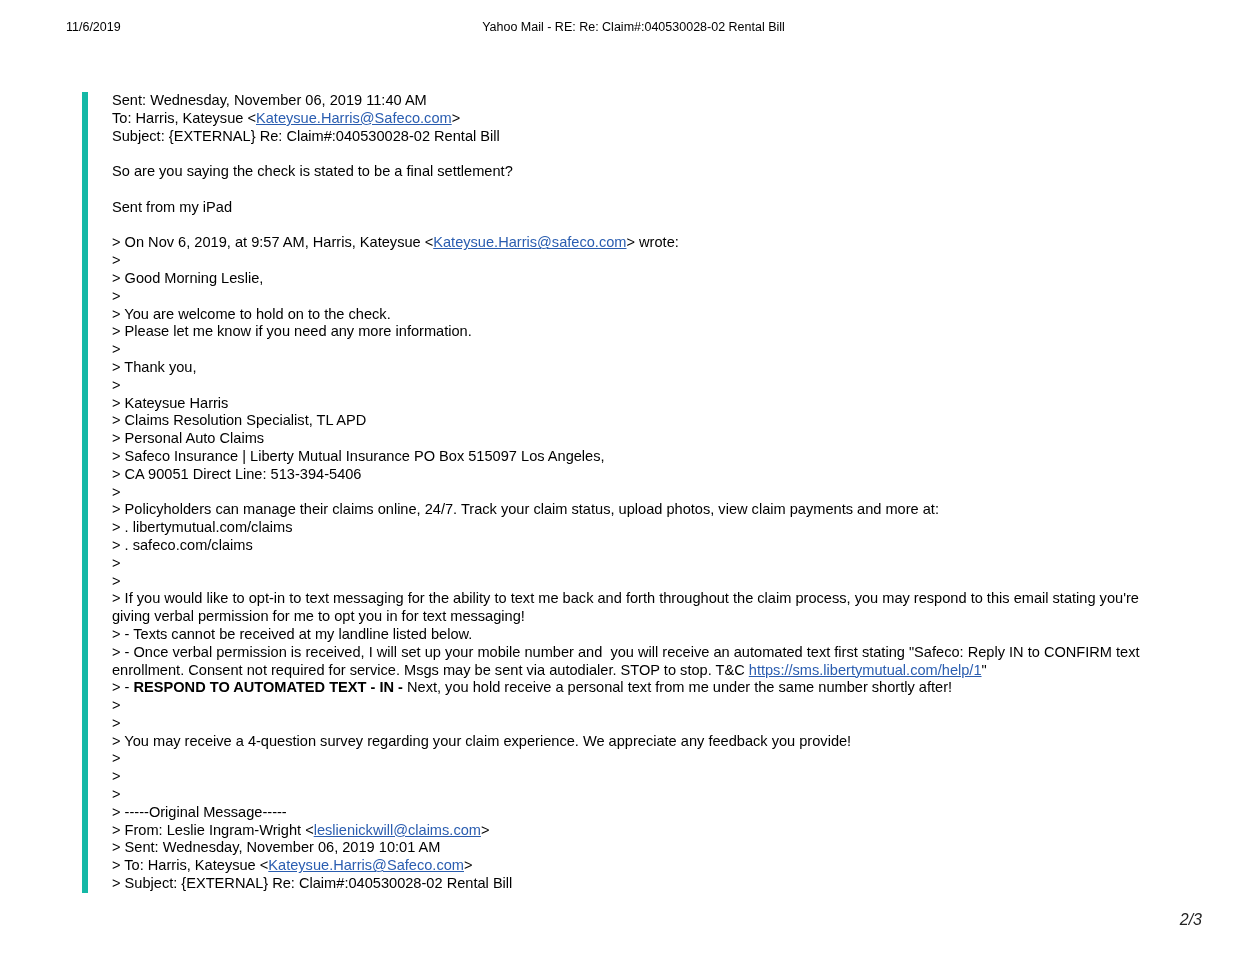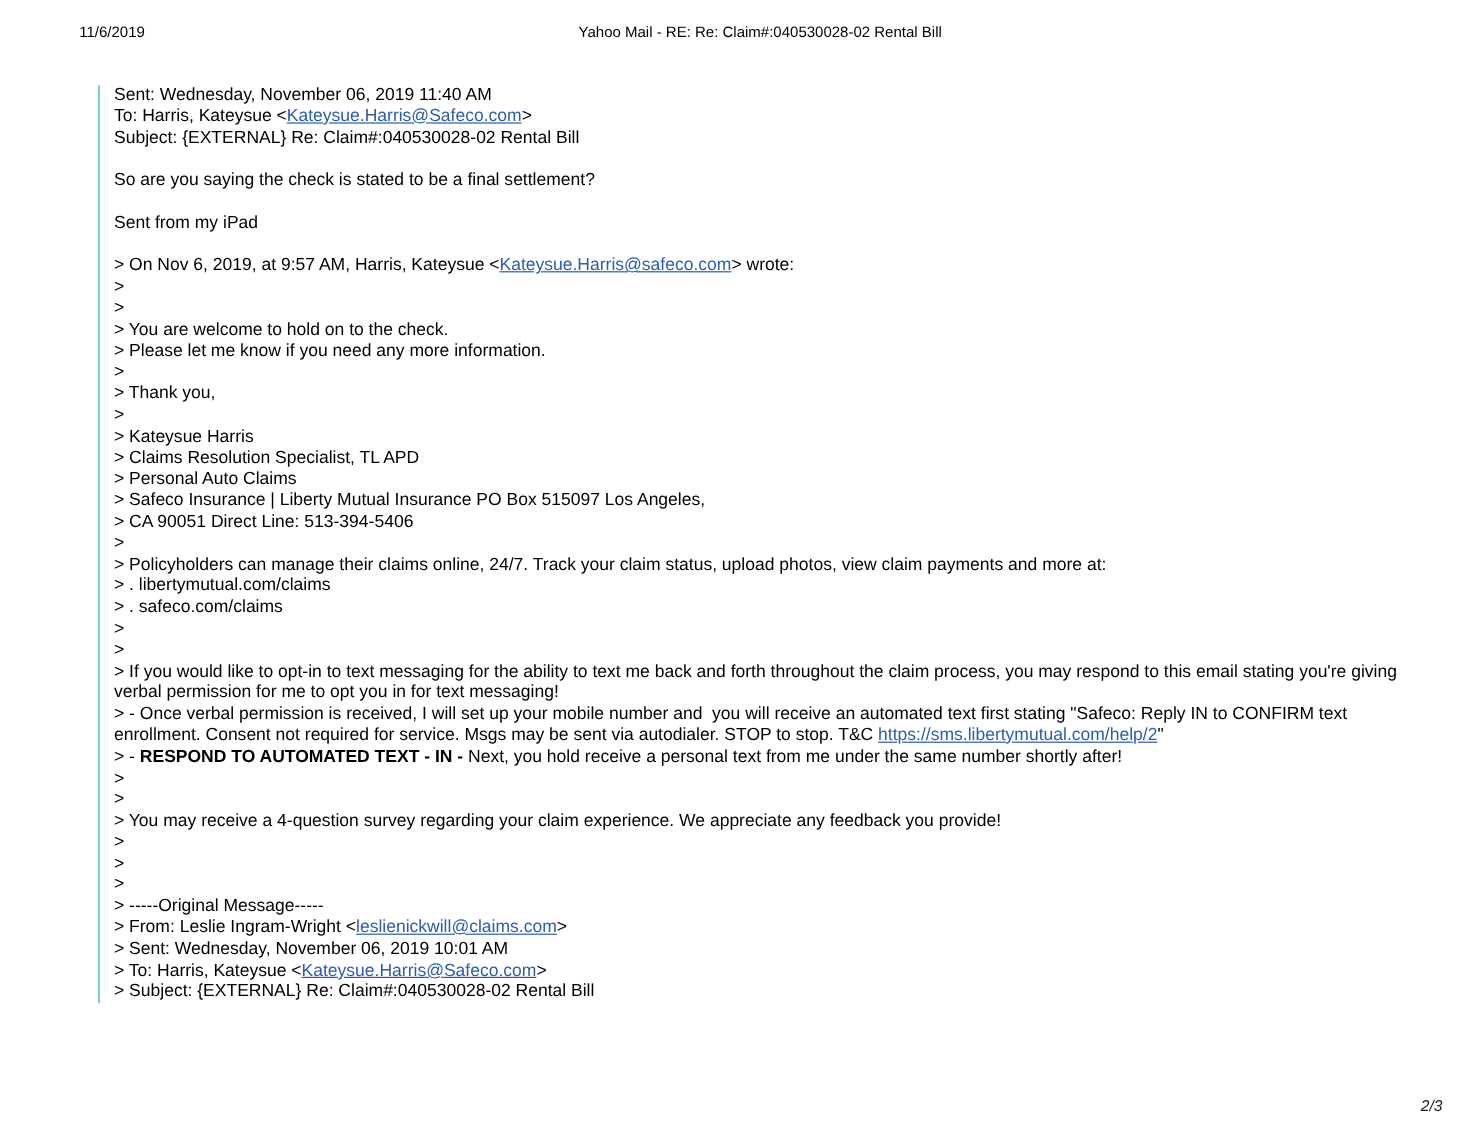--- a/index.html
+++ b/index.html
@@ -37,31 +37,31 @@
     top: 0;
     width: 1237px;
     text-align: center;
     white-space: nowrap;
     padding-left: 15px;
   }
   .page-footer {
     position: absolute;
     bottom: 27px;
     right: 35px;
-    font-size: 13px;
+    font-size: 16px;
     font-style: italic;
     color: #222;
   }
   .quote-block {
     position: absolute;
     left: 82px;
-    top: 71px;
+    top: 92px;
     width: 1090px;
-    border-left: 1px solid #14b8a6;
-    padding-left: 12px;
+    border-left: 6px solid #14b8a6;
+    padding-left: 24px;
     box-sizing: border-box;
   }
   .line {
     font-size: 14.6px;
     line-height: 17.8px;
     white-space: pre-wrap;
     word-wrap: break-word;
     min-height: 17.8px;
   }
   .line.blank {
@@ -96,42 +96,44 @@
 
   <div class="line blank">&nbsp;</div>
 
   <div class="line">Sent from my iPad</div>
 
   <div class="line blank">&nbsp;</div>
 
   <div class="line"><span>&gt; On Nov 6, 2019, at 9:57 AM, Harris, Kateysue &lt;</span><a class="maillink" href="#">Kateysue.Harris@safeco.com</a><span>&gt; wrote:</span></div>
 
   <div class="line">&gt;</div>
+  <div class="line">&gt; Good Morning Leslie,</div>
   <div class="line">&gt;</div>
   <div class="line">&gt; You are welcome to hold on to the check.</div>
   <div class="line">&gt; Please let me know if you need any more information.</div>
   <div class="line">&gt;</div>
   <div class="line">&gt; Thank you,</div>
   <div class="line">&gt;</div>
   <div class="line">&gt; Kateysue Harris</div>
   <div class="line">&gt; Claims Resolution Specialist, TL APD</div>
   <div class="line">&gt; Personal Auto Claims</div>
   <div class="line">&gt; Safeco Insurance | Liberty Mutual Insurance PO Box 515097 Los Angeles,</div>
   <div class="line">&gt; CA 90051 Direct Line: 513-394-5406</div>
   <div class="line">&gt;</div>
   <div class="line">&gt; Policyholders can manage their claims online, 24/7. Track your claim status, upload photos, view claim payments and more at:</div>
   <div class="line">&gt; . libertymutual.com/claims</div>
   <div class="line">&gt; . safeco.com/claims</div>
   <div class="line">&gt;</div>
   <div class="line">&gt;</div>
 
   <div class="line">&gt; If you would like to opt-in to text messaging for the ability to text me back and forth throughout the claim process, you may respond to this email stating you're giving verbal permission for me to opt you in for text messaging!</div>
 
+  <div class="line">&gt; - Texts cannot be received at my landline listed below.</div>
 
-  <div class="line"><span>&gt; - Once verbal permission is received, I will set up your mobile number and  you will receive an automated text first stating "Safeco: Reply IN to CONFIRM text enrollment. Consent not required for service. Msgs may be sent via autodialer. STOP to stop. T&amp;C </span><a class="maillink" href="#">https://sms.libertymutual.com/help/2</a><span>"</span></div>
+  <div class="line"><span>&gt; - Once verbal permission is received, I will set up your mobile number and  you will receive an automated text first stating "Safeco: Reply IN to CONFIRM text enrollment. Consent not required for service. Msgs may be sent via autodialer. STOP to stop. T&amp;C </span><a class="maillink" href="#">https://sms.libertymutual.com/help/1</a><span>"</span></div>
 
   <div class="line"><span>&gt; - </span><span class="bold">RESPOND TO AUTOMATED TEXT - IN -</span><span> Next, you hold receive a personal text from me under the same number shortly after!</span></div>
 
   <div class="line">&gt;</div>
   <div class="line">&gt;</div>
   <div class="line">&gt; You may receive a 4-question survey regarding your claim experience. We appreciate any feedback you provide!</div>
   <div class="line">&gt;</div>
   <div class="line">&gt;</div>
   <div class="line">&gt;</div>
   <div class="line">&gt; -----Original Message-----</div>

